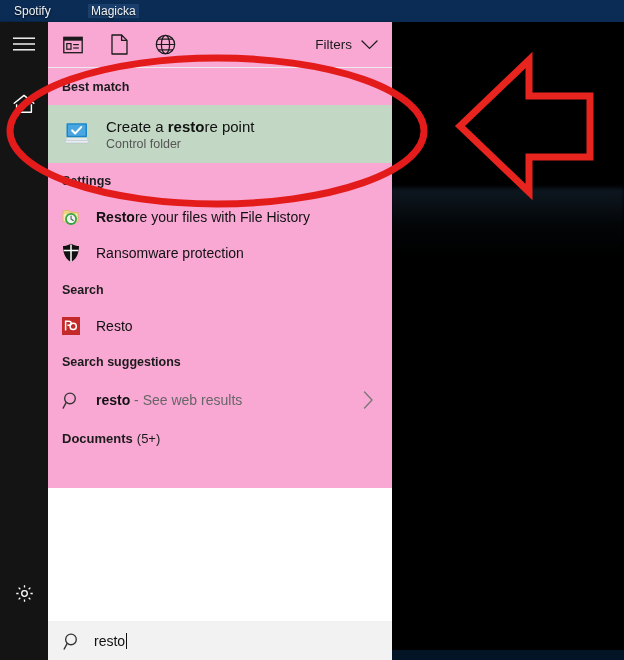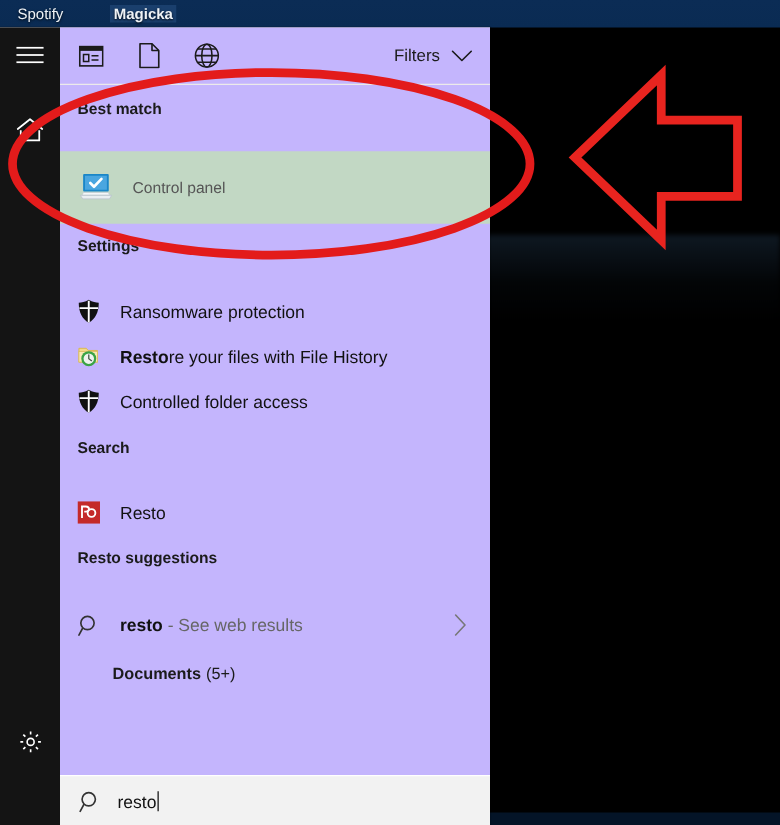--- a/index.html
+++ b/index.html
@@ -54,21 +54,21 @@
   .desk-label {
     position: absolute;
     top: 4px;
     color: #eef2f6;
     font-size: 12px;
     line-height: 14px;
     text-shadow: 0 1px 2px rgba(0,0,0,0.85);
     white-space: nowrap;
   }
   #desk-label-spotify { left: 14px; }
-  #desk-label-magicka { left: 88px; background: rgba(40,80,130,0.55); padding: 0 3px; font-weight: bold; }
+  #desk-label-magicka { left: 88px; background: rgba(40,80,130,0.55); padding: 0 3px; }
 
   
   #panel {
     position: absolute;
     left: 0;
     top: 22px;
     width: 392px;
     height: 638px;
     background: #ffffff;
     box-shadow: 0 0 0 1px rgba(0,0,0,0.12);
@@ -94,22 +94,22 @@
   #rail-hamburger { top: 0px; }
   #rail-home { top: 60px; }
   #rail-settings { top: 549px; }
   .rail-btn svg { display: block; }
 
   
   #content {
     position: absolute;
     left: 48px; top: 0;
     width: 344px;
-    height: 638px;
-    background: #c4b5fd;
+    height: 466px;
+    background: #f9a8d4;
   }
 
   
   #toolbar {
     position: relative;
     height: 45px;
     border-bottom: 1px solid #eceaea;
     display: flex;
     align-items: center;
   }
@@ -139,21 +139,21 @@
   
   #results {
     position: relative;
     height: 573px;
     overflow: hidden;
   }
   .group-header {
     font-size: 12.5px;
     font-weight: bold;
     color: #1b1b1b;
-    padding: 0 0 16px 14px;
+    padding: 0 0 0 14px;
     display: flex;
     align-items: center;
   }
   #hdr-best     { height: 37px; }
   #hdr-settings { height: 36px; }
   #hdr-store    { height: 37px; }
   #hdr-suggest  { height: 36px; }
 
   .row {
     display: flex;
@@ -206,21 +206,20 @@
   }
 
   
   .count-group {
     height: 36px;
     display: flex;
     align-items: center;
     padding-left: 14px;
     font-size: 13px;
     color: #1b1b1b;
-    margin-left: 28px;
   }
   .count-group .cg-name { font-weight: bold; }
   .count-group .cg-num { font-weight: normal; margin-left: 4px; }
 
   
   #searchbar {
     position: absolute;
     left: 48px;
     top: 598px;
     width: 344px;
@@ -336,37 +335,27 @@
           <div class="row-icon">
             <svg width="30" height="26" viewBox="0 0 30 26">
               <rect x="4.5" y="2.2" width="20.5" height="14" rx="0.8" fill="#1a86c8"></rect>
               <rect x="6" y="3.6" width="17.5" height="11.2" fill="#4aa6e0"></rect>
               <path d="M10.2 9.4 l3 3 l6-6.3" fill="none" stroke="#ffffff" stroke-width="2.1" stroke-linecap="round" stroke-linejoin="round"></path>
               <path d="M2.2 19.2 h25.2 l-1.8 2.9 H4.2 Z" fill="#e9eef2" stroke="#b9c4cc" stroke-width="0.7"></path>
               <path d="M4.6 17 h20.2 l0.8 2 H3.9 Z" fill="#f4f7f9" stroke="#c3ccd3" stroke-width="0.6"></path>
             </svg>
           </div>
           <div id="best-text">
-            <div id="best-sub">Control panel</div>
+            <div id="best-title"><span>Create a </span><b>resto</b><span>re point</span></div>
+            <div id="best-sub">Control folder</div>
           </div>
         </div>
 
         <div class="group-header" id="hdr-settings">Settings</div>
 
-
-        <div class="row">
-          <div class="row-icon">
-            <svg width="18" height="20" viewBox="0 0 18 20">
-              <path d="M9 0.8 C6 2.6 3.2 3.1 1 3.1 c0 7.6 2.6 12.8 8 16.1 c5.4-3.3 8-8.5 8-16.1 c-2.2 0-5-0.5-8-2.3 Z" fill="#111"></path>
-              <path d="M9 1.6 V19" stroke="#fff" stroke-width="1.5"></path>
-              <path d="M1.6 7.5 H16.4" stroke="#fff" stroke-width="1.5"></path>
-            </svg>
-          </div>
-          <div class="row-label">Ransomware protection</div>
-        </div>
 
         <div class="row">
           <div class="row-icon">
             <svg width="19" height="19" viewBox="0 0 20 20">
               <path d="M1.2 2.8 h6.2 l1.6 1.8 h7.8 v9.8 H1.2 Z" fill="#f2d98a" stroke="#d9b74f" stroke-width="0.8"></path>
               <rect x="1.2" y="5.4" width="15.6" height="9" fill="#f8e9b4" stroke="#dcbe5e" stroke-width="0.7"></rect>
               <circle cx="9.5" cy="11.5" r="6.3" fill="#3aa345"></circle>
               <circle cx="9.5" cy="11.5" r="4.4" fill="#eef3ee"></circle>
               <path d="M9.5 8.4 v3.2 l2.3 1.6" fill="none" stroke="#4a5a4a" stroke-width="1.1" stroke-linecap="round"></path>
             </svg>
@@ -375,37 +364,38 @@
         </div>
 
         <div class="row">
           <div class="row-icon">
             <svg width="18" height="20" viewBox="0 0 18 20">
               <path d="M9 0.8 C6 2.6 3.2 3.1 1 3.1 c0 7.6 2.6 12.8 8 16.1 c5.4-3.3 8-8.5 8-16.1 c-2.2 0-5-0.5-8-2.3 Z" fill="#111"></path>
               <path d="M9 1.6 V19" stroke="#fff" stroke-width="1.5"></path>
               <path d="M1.6 7.5 H16.4" stroke="#fff" stroke-width="1.5"></path>
             </svg>
           </div>
-          <div class="row-label">Controlled folder access</div>
-        </div>
+          <div class="row-label">Ransomware protection</div>
+        </div>
+
 
         <div class="group-header" id="hdr-store">Search</div>
 
         <div class="row">
           <div class="row-icon">
             <svg width="18" height="18" viewBox="0 0 18 18">
               <rect x="0" y="0" width="18" height="18" fill="#c42a2a"></rect>
               <path d="M3.6 13.4 V4.2 h3 c1.6 0 2.6 0.8 2.6 2.1 c0 1.2-0.9 2-2.4 2 H5.4" fill="none" stroke="#fff" stroke-width="1.5"></path>
               <circle cx="11.2" cy="9.4" r="3.1" fill="none" stroke="#fff" stroke-width="1.5"></circle>
             </svg>
           </div>
           <div class="row-label">Resto</div>
         </div>
 
-        <div class="group-header" id="hdr-suggest">Resto suggestions</div>
+        <div class="group-header" id="hdr-suggest">Search suggestions</div>
 
         <div class="row" id="row-web">
           <div class="row-icon">
             <svg width="19" height="19" viewBox="0 0 20 20">
               <circle cx="8.4" cy="7.8" r="5.6" fill="none" stroke="#333" stroke-width="1.4"></circle>
               <path d="M4.3 12.2 L1.2 18" fill="none" stroke="#333" stroke-width="1.4" stroke-linecap="round"></path>
             </svg>
           </div>
           <div id="web-text"><b>resto</b><span class="muted"> - See web results</span></div>
           <div id="web-chevron">

